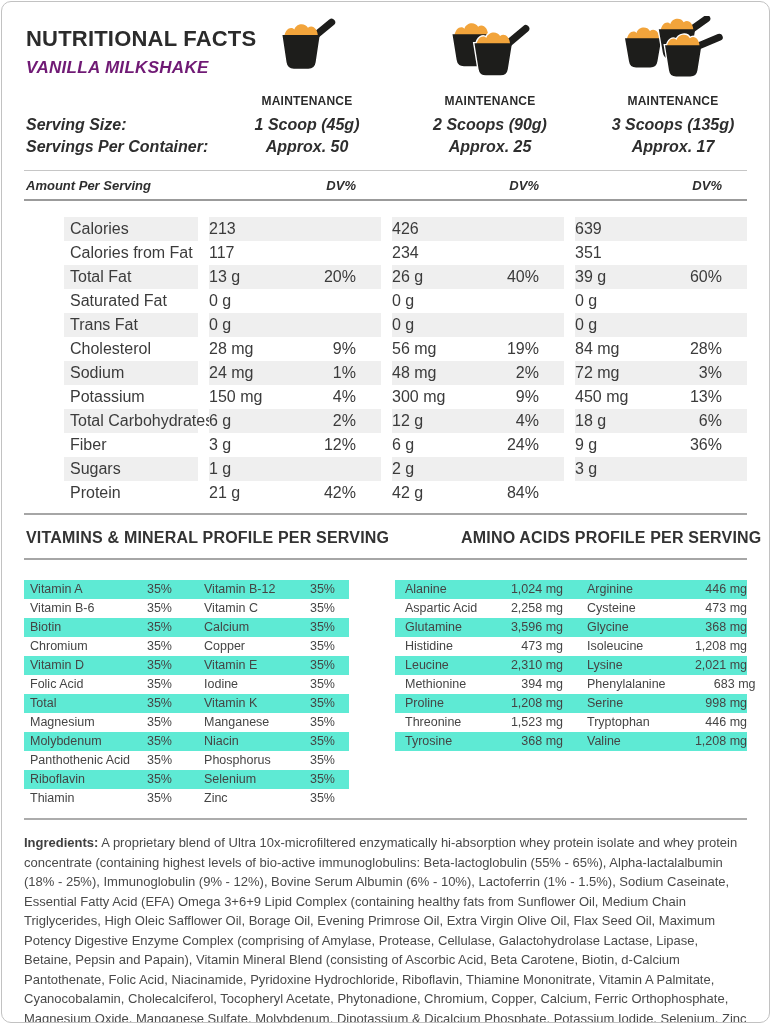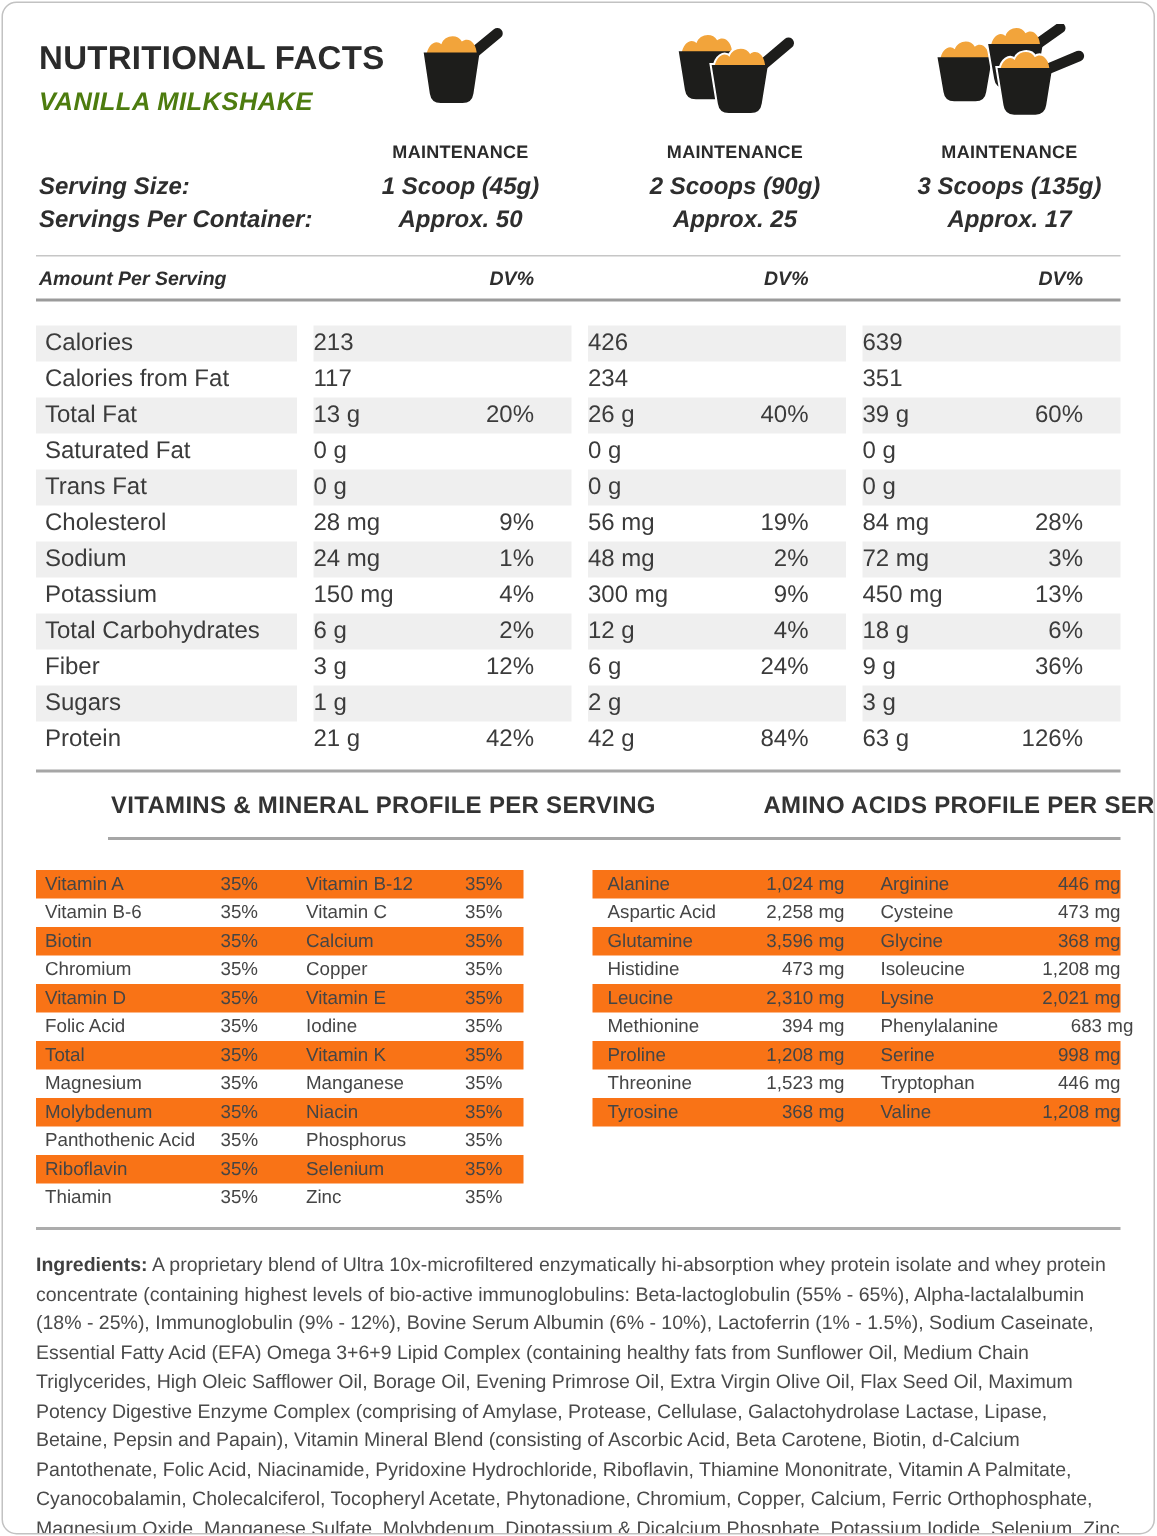--- a/index.html
+++ b/index.html
@@ -16,54 +16,54 @@
     padding:14px 22px 0 22px;
     position:relative;
   }
 
   
   .grid4 { display:grid; grid-template-columns:174px 1fr 1fr 1fr; column-gap:11px; }
 
   .hdr-rowA { align-items:start; margin-bottom:6px; }
   .titleblock { padding-top:10px; padding-left:2px; white-space:nowrap; }
   .title { font-size:22px; font-weight:800; color:#2b2b2b; letter-spacing:0.2px; }
-  .subtitle { margin-top:6px; font-size:17px; font-weight:800; font-style:italic; color:#4d7c0f; letter-spacing:0.3px; }
+  .subtitle { margin-top:6px; font-size:17px; font-weight:800; font-style:italic; color:#701a75; letter-spacing:0.3px; }
   .iconcell { display:flex; justify-content:center; align-items:flex-start; height:72px; transform:translateX(12px); }
 
   .tier-row { height:20px; }
   .tier { text-align:center; font-size:12px; font-weight:800; color:#2b2b2b; letter-spacing:0.2px; transform:translateX(12px); }
 
   .sv-row { height:22px; line-height:22px; }
   .sv-label { font-size:16px; font-weight:700; font-style:italic; color:#2e2e2e; padding-left:2px; white-space:nowrap; }
   .sv-val { text-align:center; font-size:16px; font-style:italic; font-weight:600; color:#2e2e2e; transform:translateX(12px); white-space:nowrap; }
 
   
   .rule-thin { height:1px; background:#c6c6c6; margin-top:12px; }
   .dv-header { height:30px; align-items:center; border-bottom:2px solid #9b9b9b; }
   .aps { font-size:13px; font-weight:700; font-style:italic; color:#2e2e2e; padding-left:2px; }
   .ngroup { display:flex; }
   .amt { width:53%; text-align:left; }
   .dv { width:47%; text-align:right; padding-right:25px; }
   .dvh { font-size:13px; font-weight:700; font-style:italic; color:#2e2e2e; }
 
   .ntable { margin-top:16px; }
   .nrow { height:24px; line-height:24px; font-size:16px; color:#3b3b3b; }
-  .nrow .nlabel { padding-left:6px; white-space:nowrap; }
+  .nrow .nlabel { padding-left:6px; white-space:nowrap;margin-left:40px; }
   .nrow.stripe .nlabel, .nrow.stripe .ngroup { background:#efefef; }
   .rule-thick { height:2px; background:#a6a6a6; margin-top:8px; }
 
   
   .twocol { display:grid; grid-template-columns:1fr 352px; column-gap:46px; }
-  .section-headers { margin-top:14px; padding-bottom:11px; border-bottom:2px solid #a6a6a6;margin-left:48px; }
+  .section-headers { margin-top:14px; padding-bottom:11px; border-bottom:2px solid #a6a6a6; }
   .sec-title { font-size:16px; font-weight:700; color:#333; letter-spacing:0.2px; white-space:nowrap; padding-left:2px; }
   .sec-title.centered { text-align:center; padding-left:0; }
 
   .subtables { margin-top:20px; }
   .vrow, .arow { display:flex; height:19px; line-height:19px; font-size:12.5px; color:#454545; }
-  .vrow.stripe, .arow.stripe { background:#f97316; }
+  .vrow.stripe, .arow.stripe { background:#5eead4; }
   .vrow .n1 { flex:0 0 106px; padding-left:6px; white-space:nowrap; }
   .vrow .p1 { flex:0 0 42px; text-align:right; }
   .vrow .g  { flex:0 0 32px; }
   .vrow .n2 { flex:1 1 auto; white-space:nowrap; }
   .vrow .p2 { flex:0 0 60px; text-align:right; padding-right:14px; }
   .arow .n1 { flex:0 0 110px; padding-left:10px; white-space:nowrap; }
   .arow .v1 { flex:0 0 58px; text-align:right; }
   .arow .g  { flex:0 0 24px; }
   .arow .n2 { flex:1 1 auto; white-space:nowrap; }
   .arow .v2 { flex:0 0 90px; text-align:right; }
@@ -346,24 +346,20 @@
       <div class="grid4 nrow">
         <div class="nlabel">Protein</div>
         <div class="ngroup">
           <span class="amt">21 g</span>
           <span class="dv">42%</span>
         </div>
         <div class="ngroup">
           <span class="amt">42 g</span>
           <span class="dv">84%</span>
         </div>
-        <div class="ngroup">
-          <span class="amt">63 g</span>
-          <span class="dv">126%</span>
-        </div>
       </div>
     </div>
 
   <div class="rule-thick"></div>
 
   <div class="twocol section-headers">
     <div class="sec-title">VITAMINS &amp; MINERAL PROFILE PER SERVING</div>
     <div class="sec-title centered">AMINO ACIDS PROFILE PER SERVING</div>
   </div>
 

